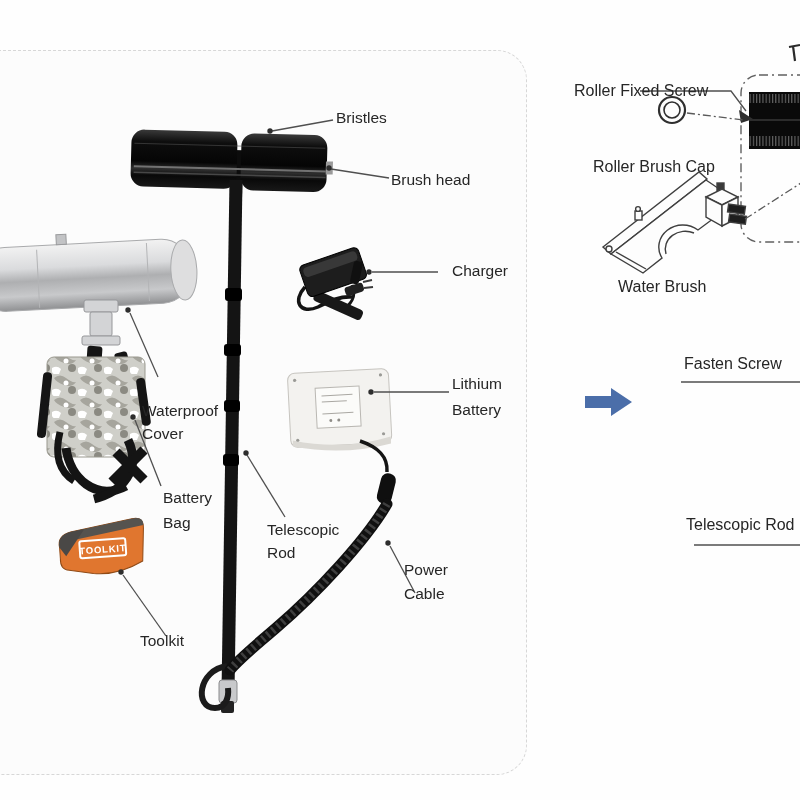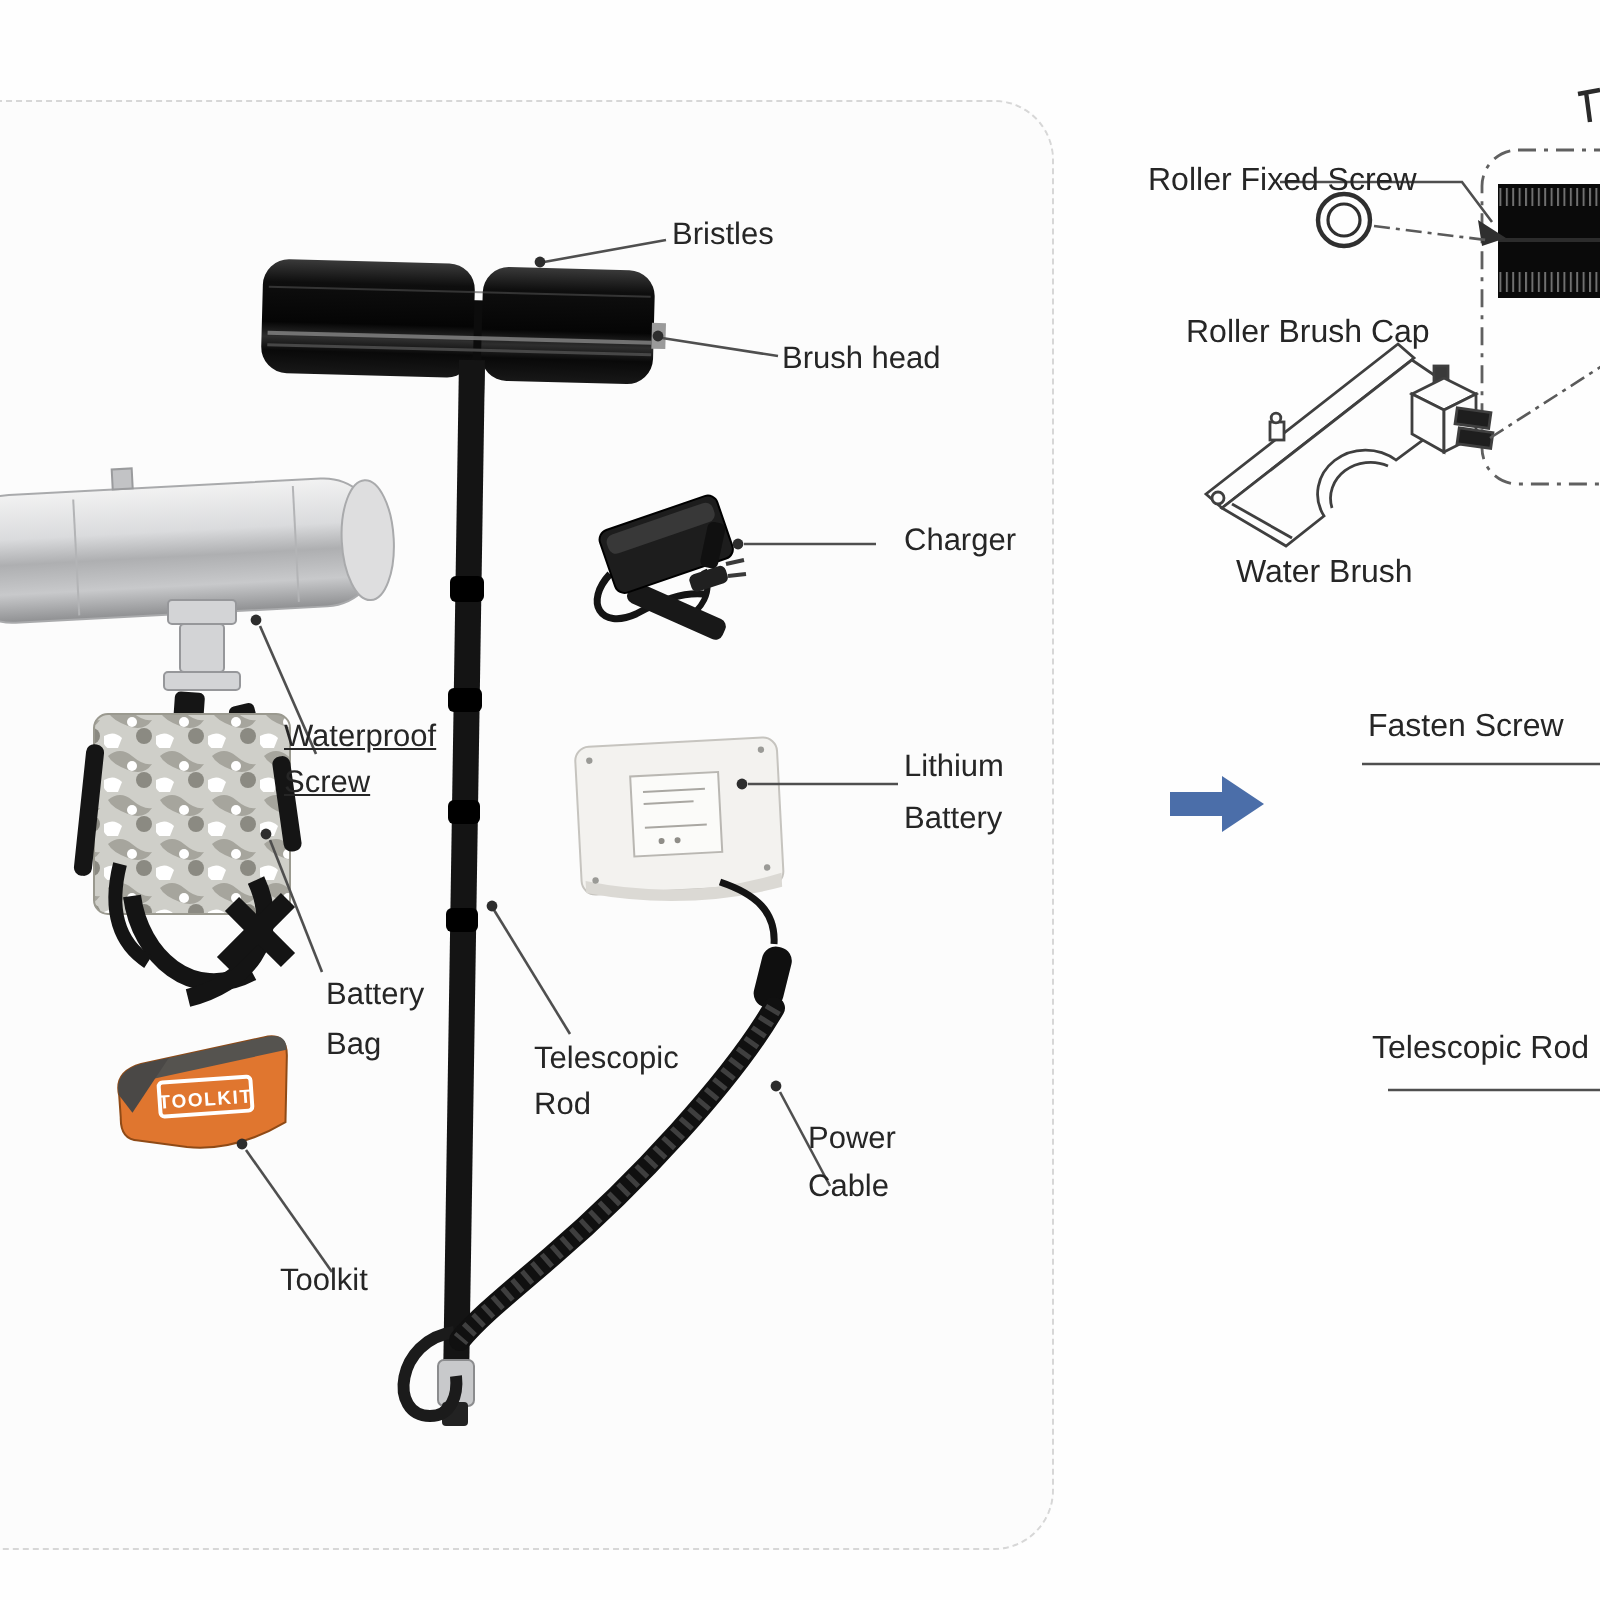--- a/index.html
+++ b/index.html
@@ -8,21 +8,21 @@
   .panel-left{position:absolute;left:-62px;top:50px;width:587px;height:723px;
               border:1.5px dashed #d7d7d7;border-radius:30px;background:#fcfcfc;}
   svg.art{position:absolute;left:0;top:0;width:800px;height:800px;pointer-events:none;}
   .label{position:absolute;color:#262626;font-size:15.5px;line-height:19px;white-space:nowrap;}
   .label .ln{display:block;}
   .r-label{font-size:16px;}
   .lb-bristles{left:336px;top:108px;}
   .lb-brushhead{left:391px;top:170px;}
   .lb-charger{left:452px;top:261px;}
   .lb-lithium{left:452px;top:371px;line-height:26px;}
-  .lb-waterproof{left:142px;top:357px;line-height:23px;text-decoration:underline;}
+  .lb-waterproof{left:142px;top:399px;line-height:23px;}
   .lb-batterybag{left:163px;top:485px;line-height:25px;}
   .lb-toolkit{left:140px;top:631px;}
   .lb-telerod{left:267px;top:518px;line-height:23px;}
   .lb-power{left:404px;top:558px;line-height:24px;}
   .lb-rollerscrew{left:574px;top:64px;margin-top:17px;}
   .lb-rollercap{left:593px;top:127px;margin-top:30px;}
   .lb-waterfeeder{left:618px;top:277px;}
   .lb-fastenscrew{left:684px;top:354px;}
   .lb-telerod2{left:686px;top:515px;text-align:center;}
 </style>
@@ -227,21 +227,21 @@
 
   <div class="label lb-bristles">Bristles</div>
   <div class="label lb-brushhead">Brush head</div>
   <div class="label lb-charger">Charger</div>
   <div class="label lb-lithium">
     <span class="ln">Lithium</span>
     <span class="ln">Battery</span>
   </div>
   <div class="label lb-waterproof">
     <span class="ln">Waterproof</span>
-    <span class="ln">Screw</span>
+    <span class="ln">Cover</span>
   </div>
   <div class="label lb-batterybag">
     <span class="ln">Battery</span>
     <span class="ln">Bag</span>
   </div>
   <div class="label lb-toolkit">Toolkit</div>
   <div class="label lb-telerod">
     <span class="ln">Telescopic</span>
     <span class="ln">Rod</span>
   </div>

